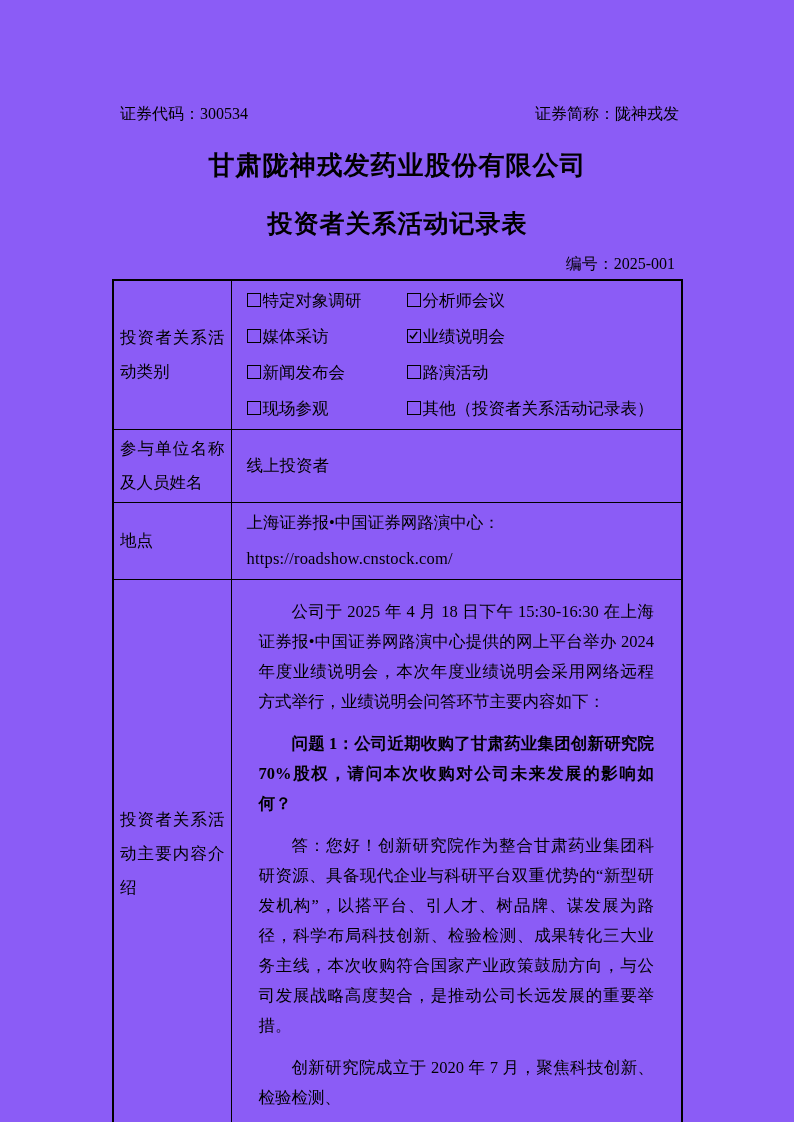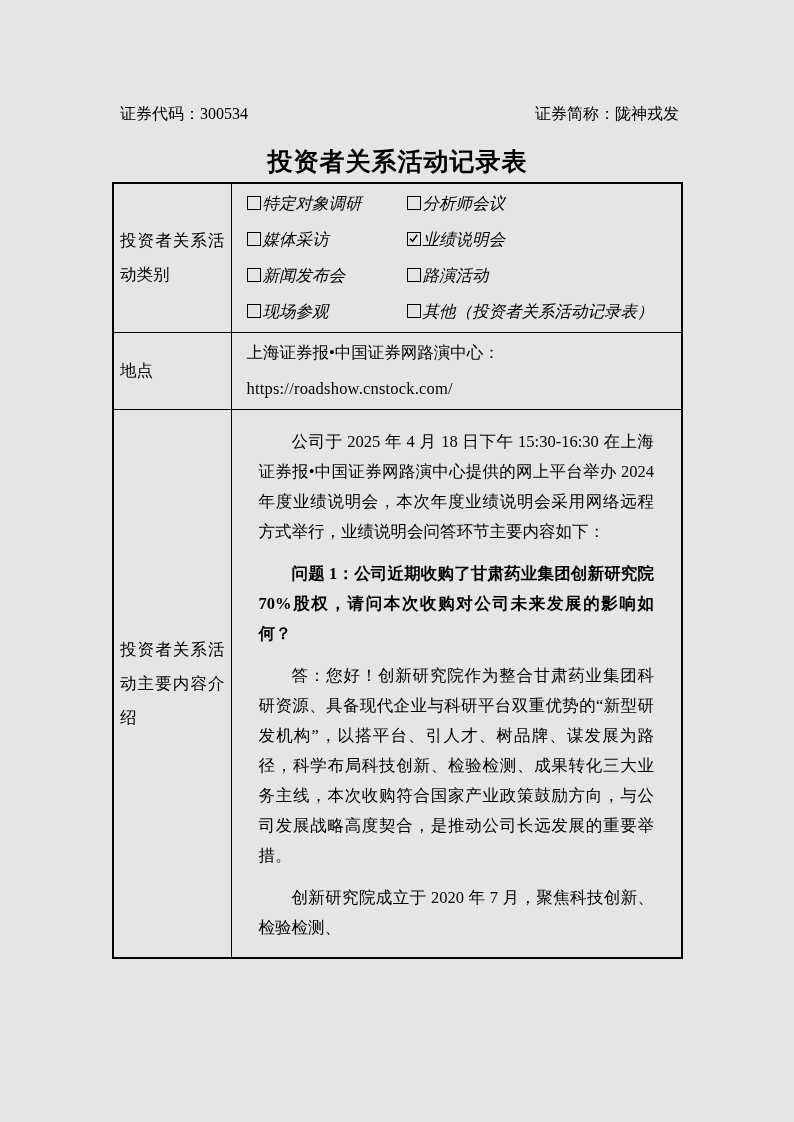--- a/index.html
+++ b/index.html
@@ -6,21 +6,21 @@
   body {
     width: 794px; height: 1122px;
     font-family: "Liberation Serif", "DejaVu Serif", serif;
     color: #000000;
     -webkit-font-smoothing: antialiased;
   }
   .page {
     width: 794px; height: 1122px;
     box-sizing: border-box;
     padding: 104px 111px 0 112px;
-    background: #e5e5e5;
+    background: #8b5cf6;
     overflow: hidden;
   }
   .meta-row {
     display: flex;
     justify-content: space-between;
     font-size: 16px;
     line-height: 20px;
     padding: 0 4px 0 8px;
   }
   .company-title {
@@ -72,21 +72,20 @@
   tr.row-activity td { height: 126px; }
   tr.row-participants td { height: 66px; }
   tr.row-time td { height: 38px; }
   tr.row-location td { height: 70px; }
   tr.row-reception td { height: 66px; }
   tr.row-content td { height: 392px; }
   .checkbox-grid {
     display: grid;
     grid-template-columns: 160px 1fr;
     line-height: 36px;
-    font-style: italic;
   }
   .opt { white-space: nowrap; }
   .cb {
     display: inline-block;
     width: 14px; height: 14px;
     border: 1.5px solid #000;
     box-sizing: border-box;
     vertical-align: -1px;
     margin-right: 2px;
     position: relative;
@@ -106,21 +105,23 @@
 </head>
 <body>
 
 <div class="page">
 
   <div class="meta-row">
     <span>证券代码：300534</span>
     <span>证券简称：陇神戎发</span>
   </div>
 
+  <div class="company-title">甘肃陇神戎发药业股份有限公司</div>
   <div class="doc-title">投资者关系活动记录表</div>
+  <div class="doc-number">编号：2025-001</div>
 
   <table class="record-table">
     <colgroup>
         <col class="c1">
         <col>
       </colgroup>
 
     <tbody>
         <tr class="row-activity">
       <td class="label-cell">投资者关系活动类别</td>
@@ -133,20 +134,24 @@
                     <polyline points="2,6 5,9 10,2" fill="none" stroke="#000" stroke-width="1.6"></polyline>
                   </svg></span><span>业绩说明会</span></div>
           <div class="opt" data-checked="false"><span class="cb"></span><span>新闻发布会</span></div>
           <div class="opt" data-checked="false"><span class="cb"></span><span>路演活动</span></div>
           <div class="opt" data-checked="false"><span class="cb"></span><span>现场参观</span></div>
           <div class="opt" data-checked="false"><span class="cb"></span><span>其他（投资者关系活动记录表）</span></div>
         </div>
       </td>
     </tr>
 
+    <tr class="row-participants">
+      <td class="label-cell">参与单位名称及人员姓名</td>
+      <td class="value-cell">线上投资者</td>
+    </tr>
 
 
     <tr class="row-location">
       <td class="label-cell">地点</td>
       <td class="value-cell">
         <p class="loc-line">上海证券报•中国证券网路演中心：</p>
         <p class="loc-line url-text">https://roadshow.cnstock.com/</p>
       </td>
     </tr>
 

